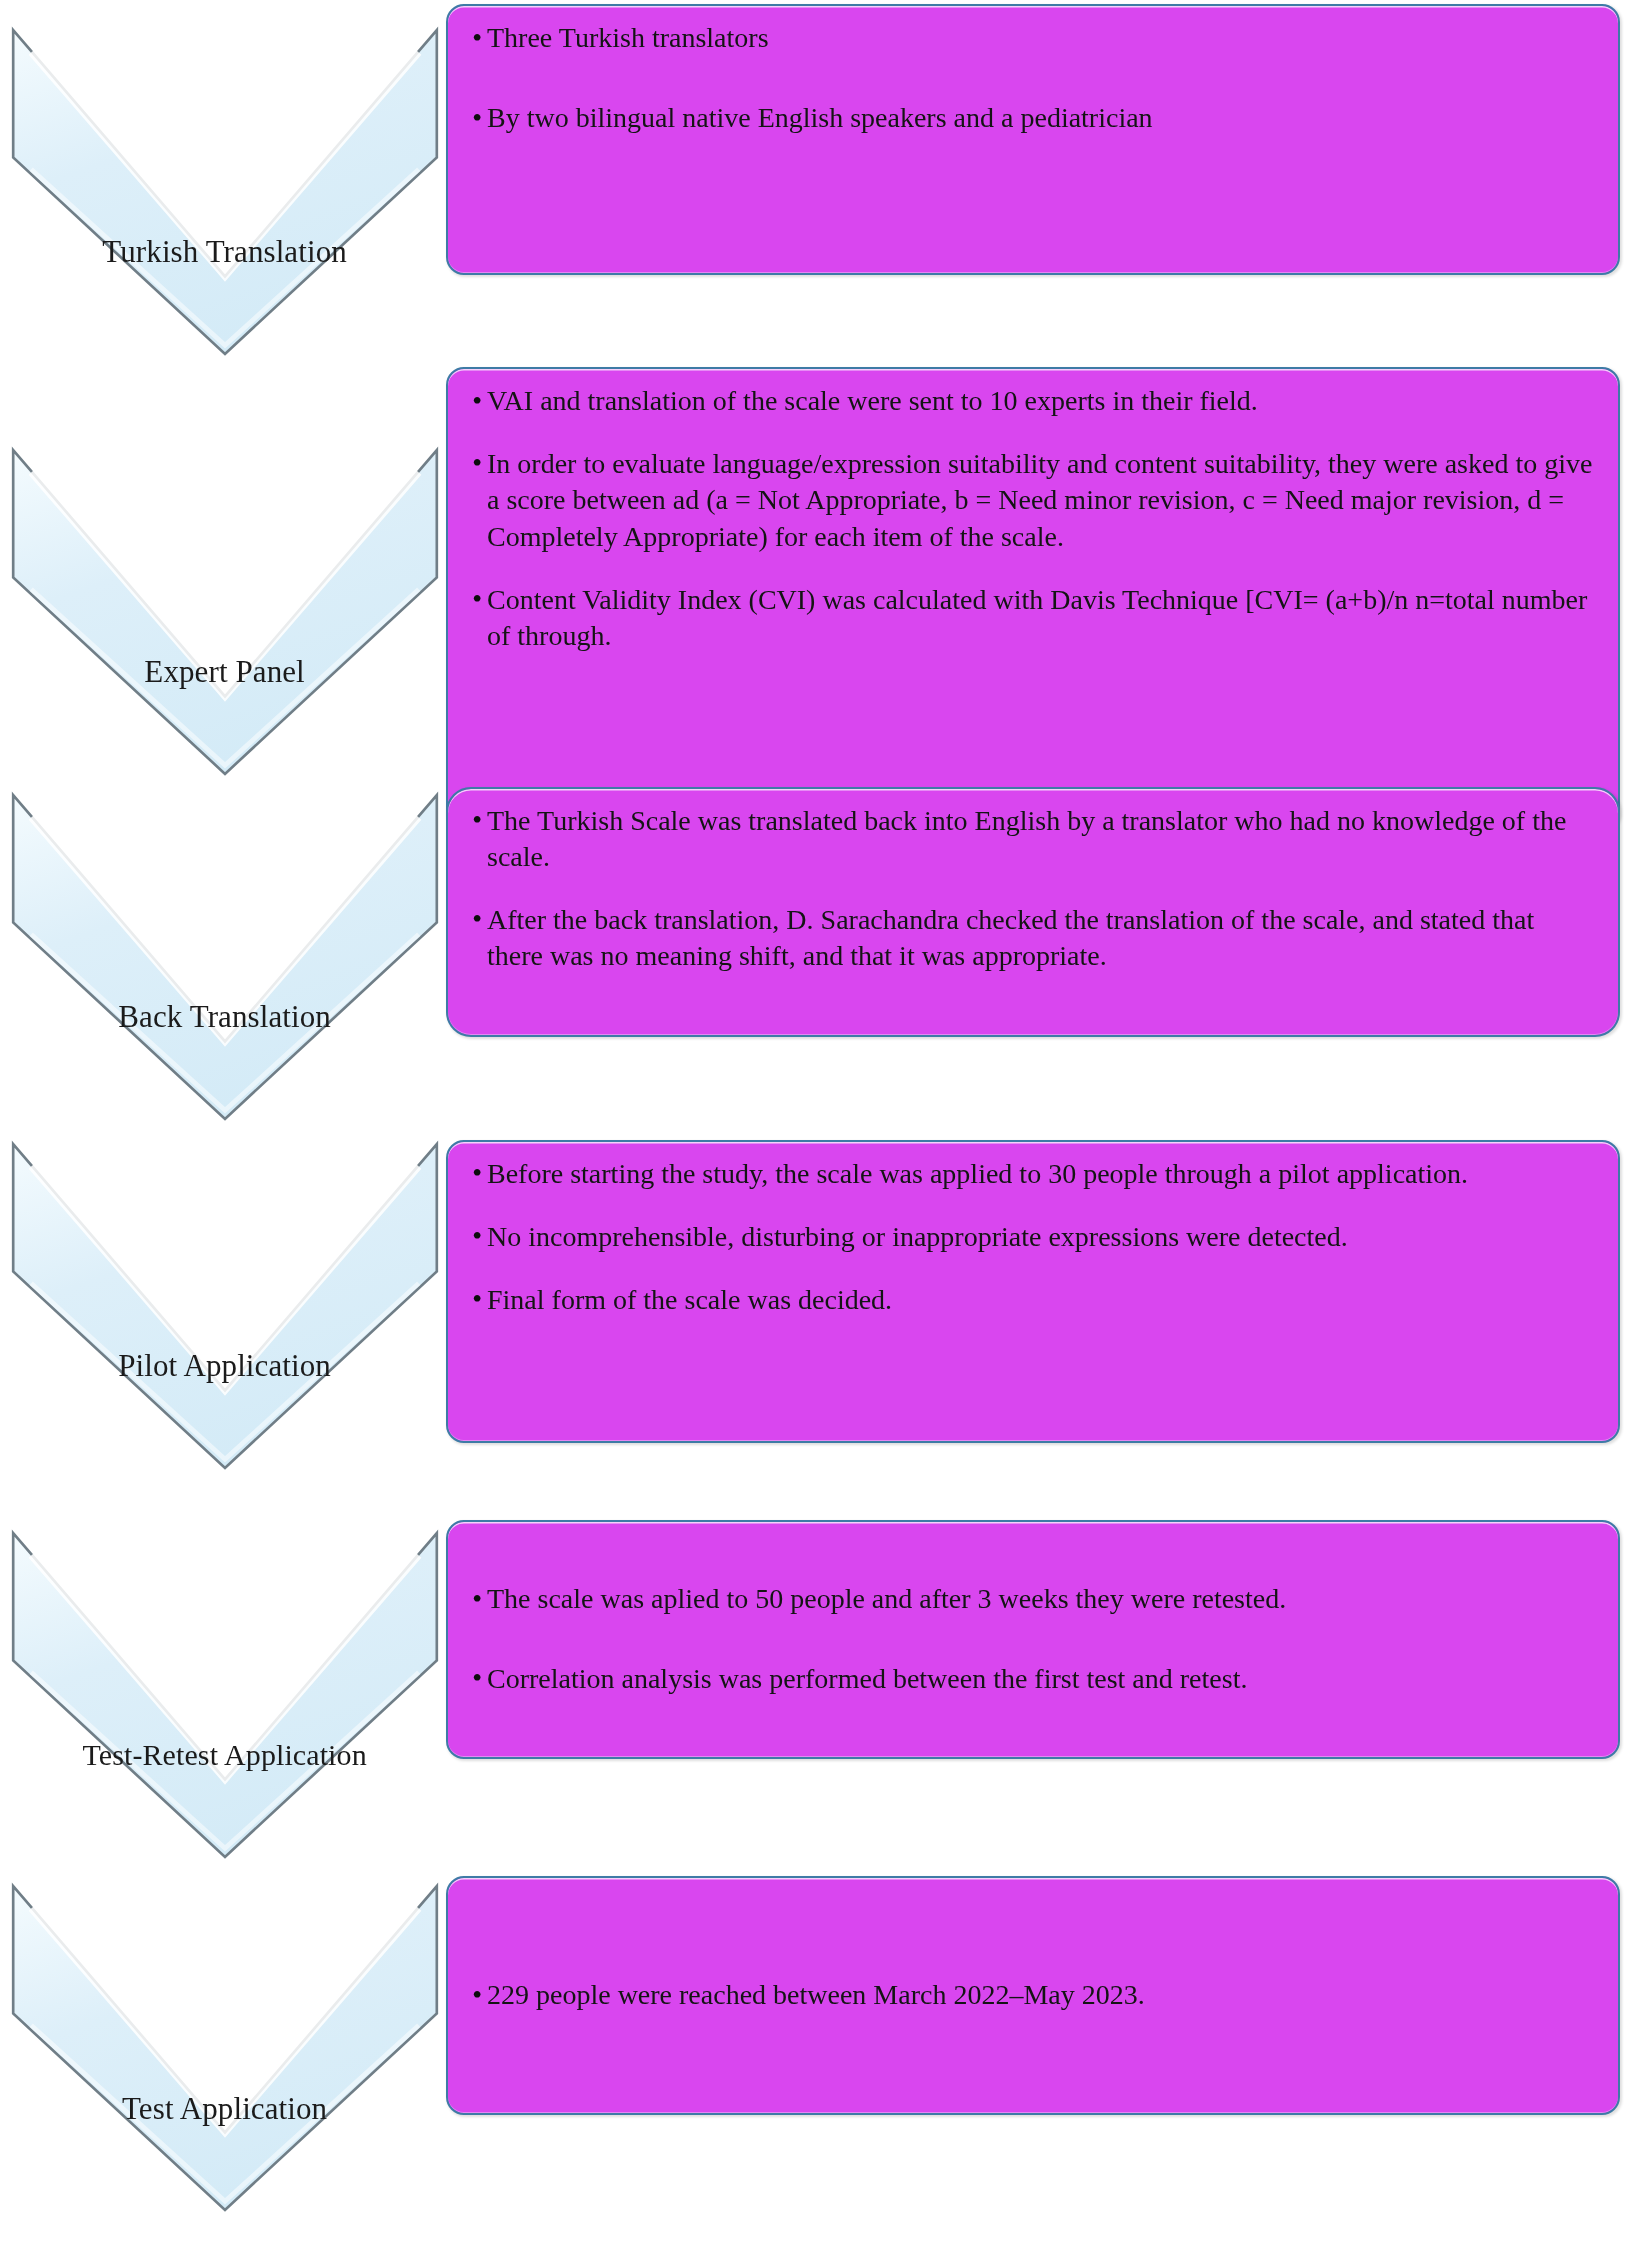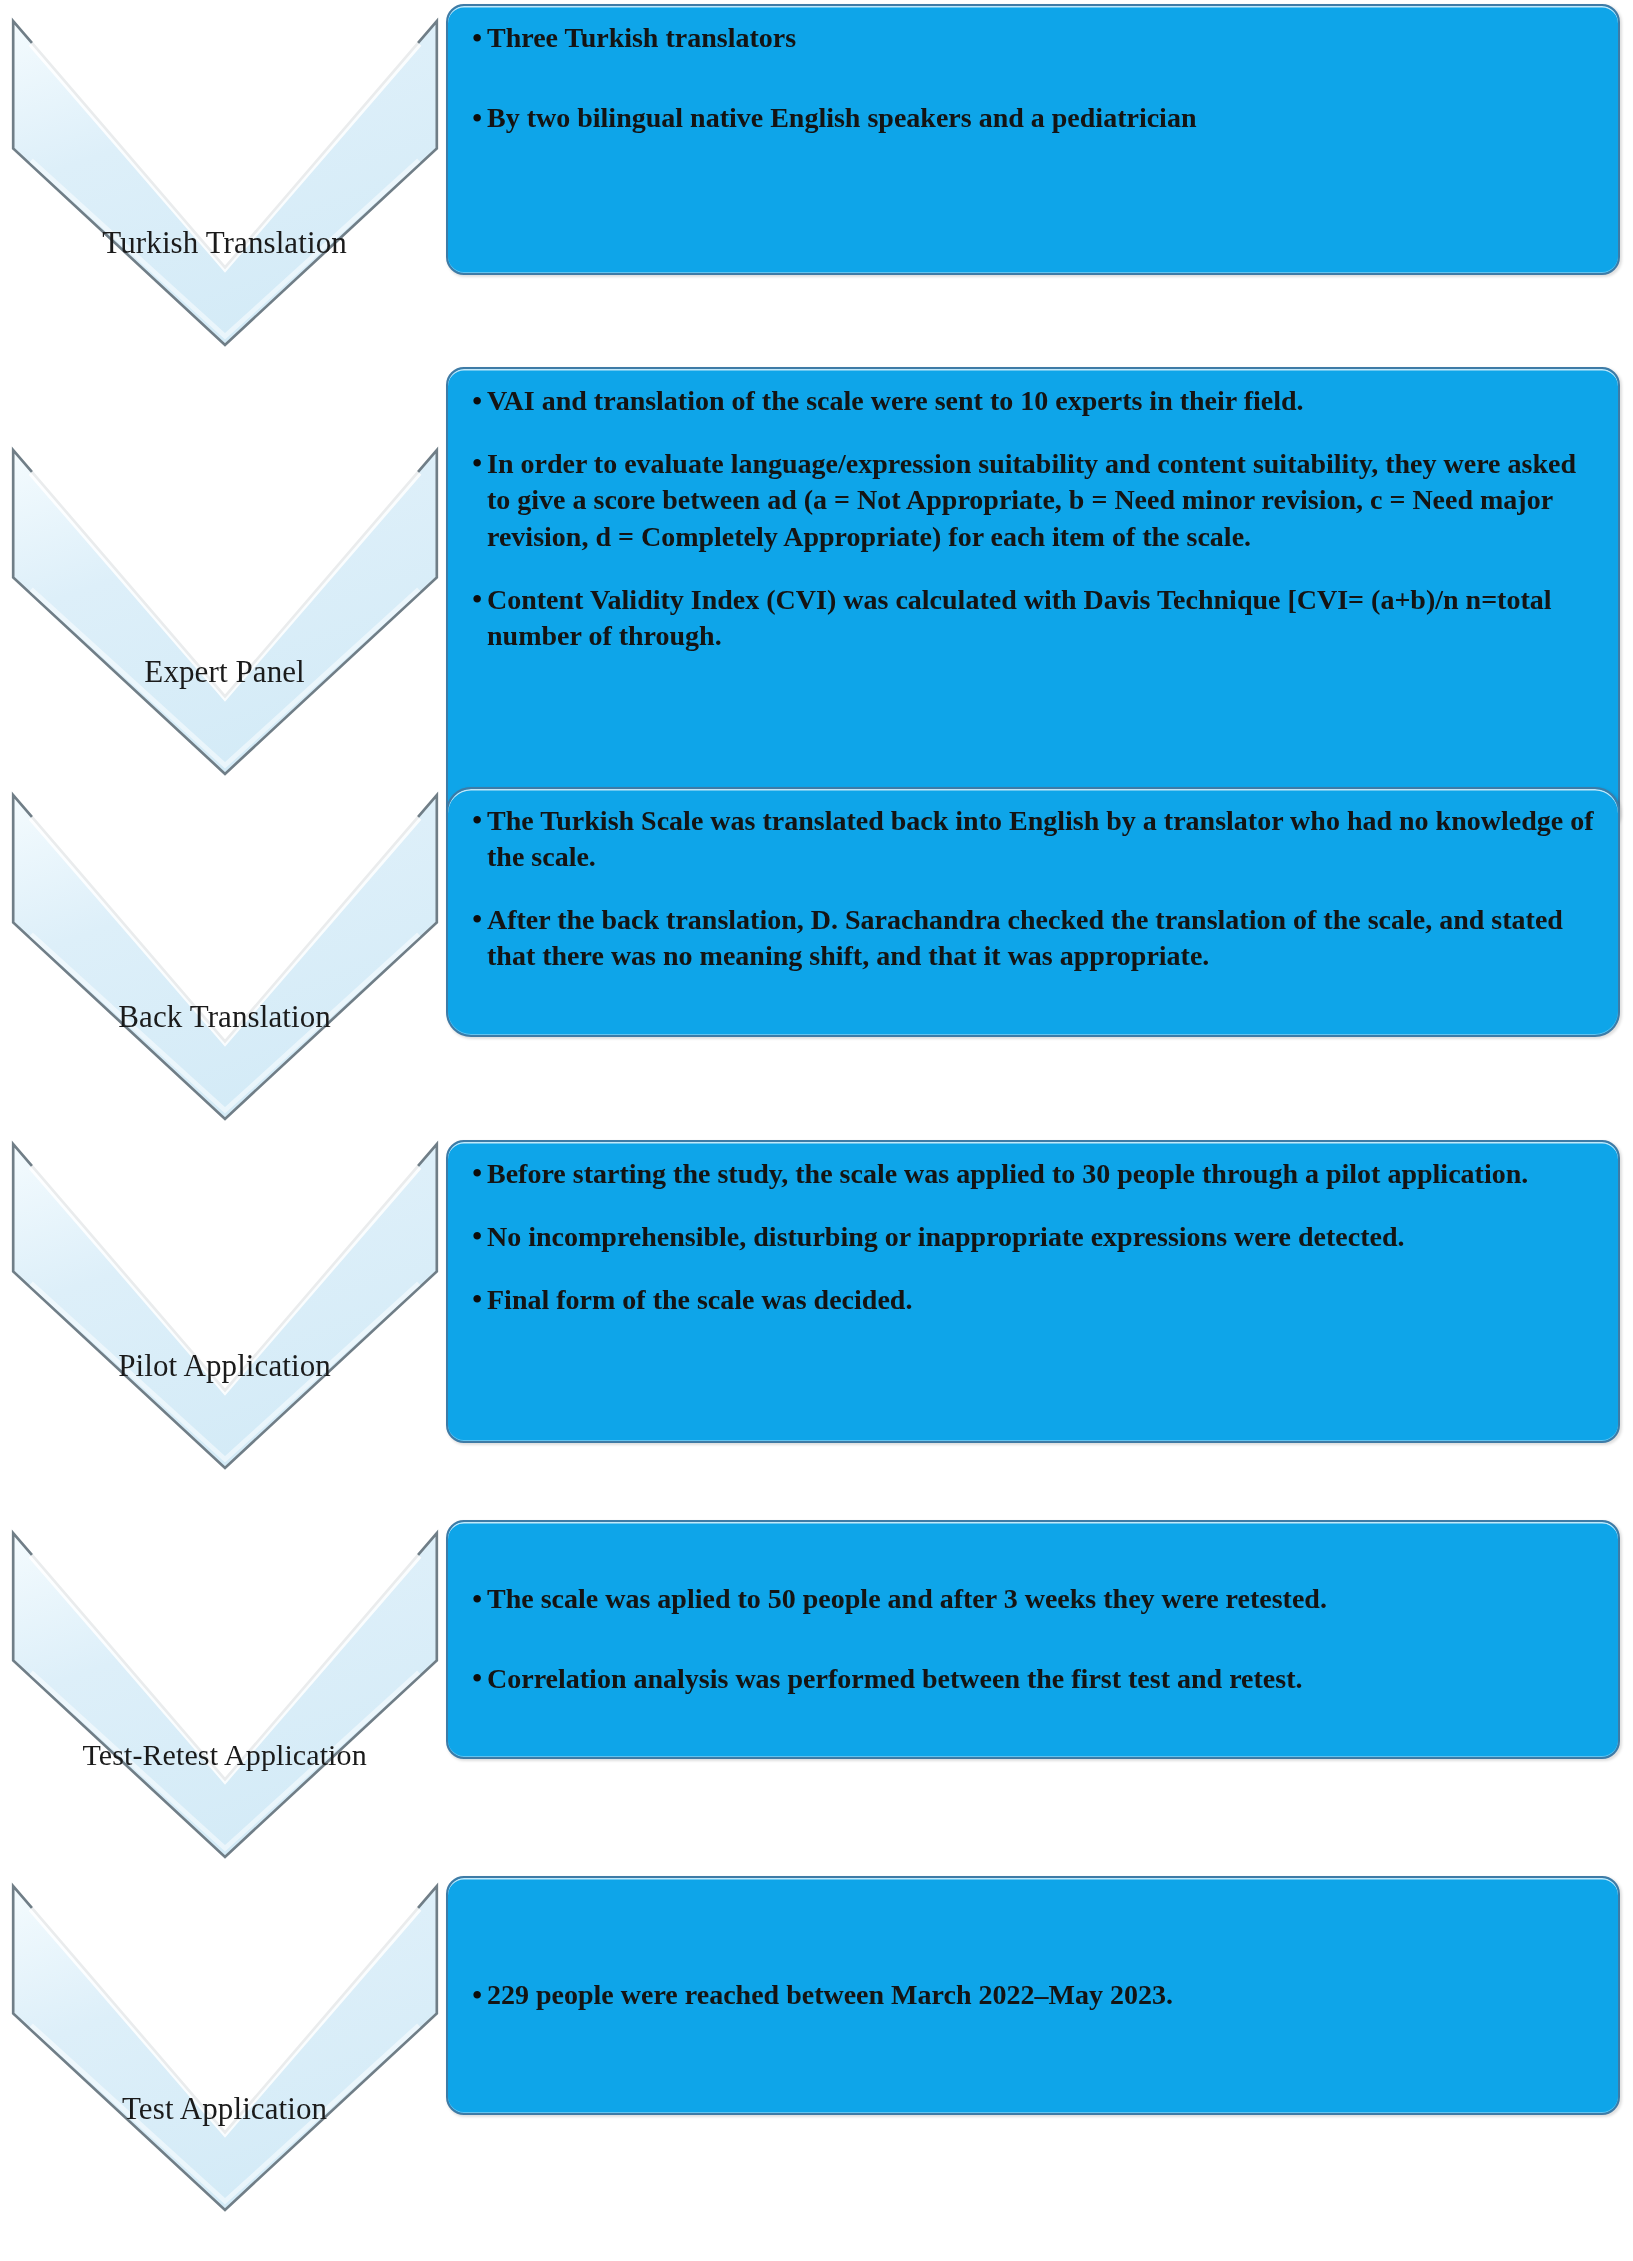--- a/index.html
+++ b/index.html
@@ -51,28 +51,27 @@
     font-size: 31px;
     color: #1b1b1b;
     font-family: "Liberation Serif", "DejaVu Serif", serif;
     letter-spacing: 0.1px;
     white-space: nowrap;
   }
 
   
   .callout {
     position: absolute;
-    background: #0ea5e9;
+    background: #d946ef;
     border: 2.7px solid #3e7ba6;
     border-radius: 18px;
     box-shadow: inset 0 1.6px 0 rgba(255,255,255,0.75),
                 inset 0 -1.1px 0 rgba(255,255,255,0.35),
                 1.1px 1.6px 2.7px rgba(0,0,0,0.13);
     padding: 0;
-    font-weight: bold;
   }
   .callout-inner {
     padding: 14px 23.4px 14px 21px;
     height: 100%;
     position: relative;
   }
   .bullets {
     list-style: none;
     margin: 0;
     padding: 0;
@@ -100,21 +99,21 @@
   .bullets li.spaced-lg { margin-top: 1.55em; }
 
   .vcenter-block { display: flex; flex-direction: column; justify-content: center; height: 100%; }
 </style>
 </head>
 <body>
 
 <div id="flow">
 
   <div class="stage" style="top:0px;height:340px;">
-    <div class="chevron-wrap" style="top:18px;height:329px;">
+    <div class="chevron-wrap" style="top:27px;height:329px;">
       <svg class="chevron-svg" viewBox="0 0 810 620" preserveAspectRatio="none">
         <defs>
           <linearGradient id="cg1" x1="0" y1="0" x2="0.45" y2="1">
             <stop offset="0%" stop-color="#f4fbfe"></stop>
             <stop offset="42%" stop-color="#ddeff9"></stop>
             <stop offset="100%" stop-color="#d4ebf7"></stop>
           </linearGradient>
         </defs>
         <polygon points="6,6 405,470 804,6 804,246 405,616 6,246" fill="url(#cg1)" stroke="#707e87" stroke-width="5"></polygon>
         <polyline points="40,48 405,470 770,48" fill="none" stroke="#ffffff" stroke-width="13" opacity="0.85"></polyline>

